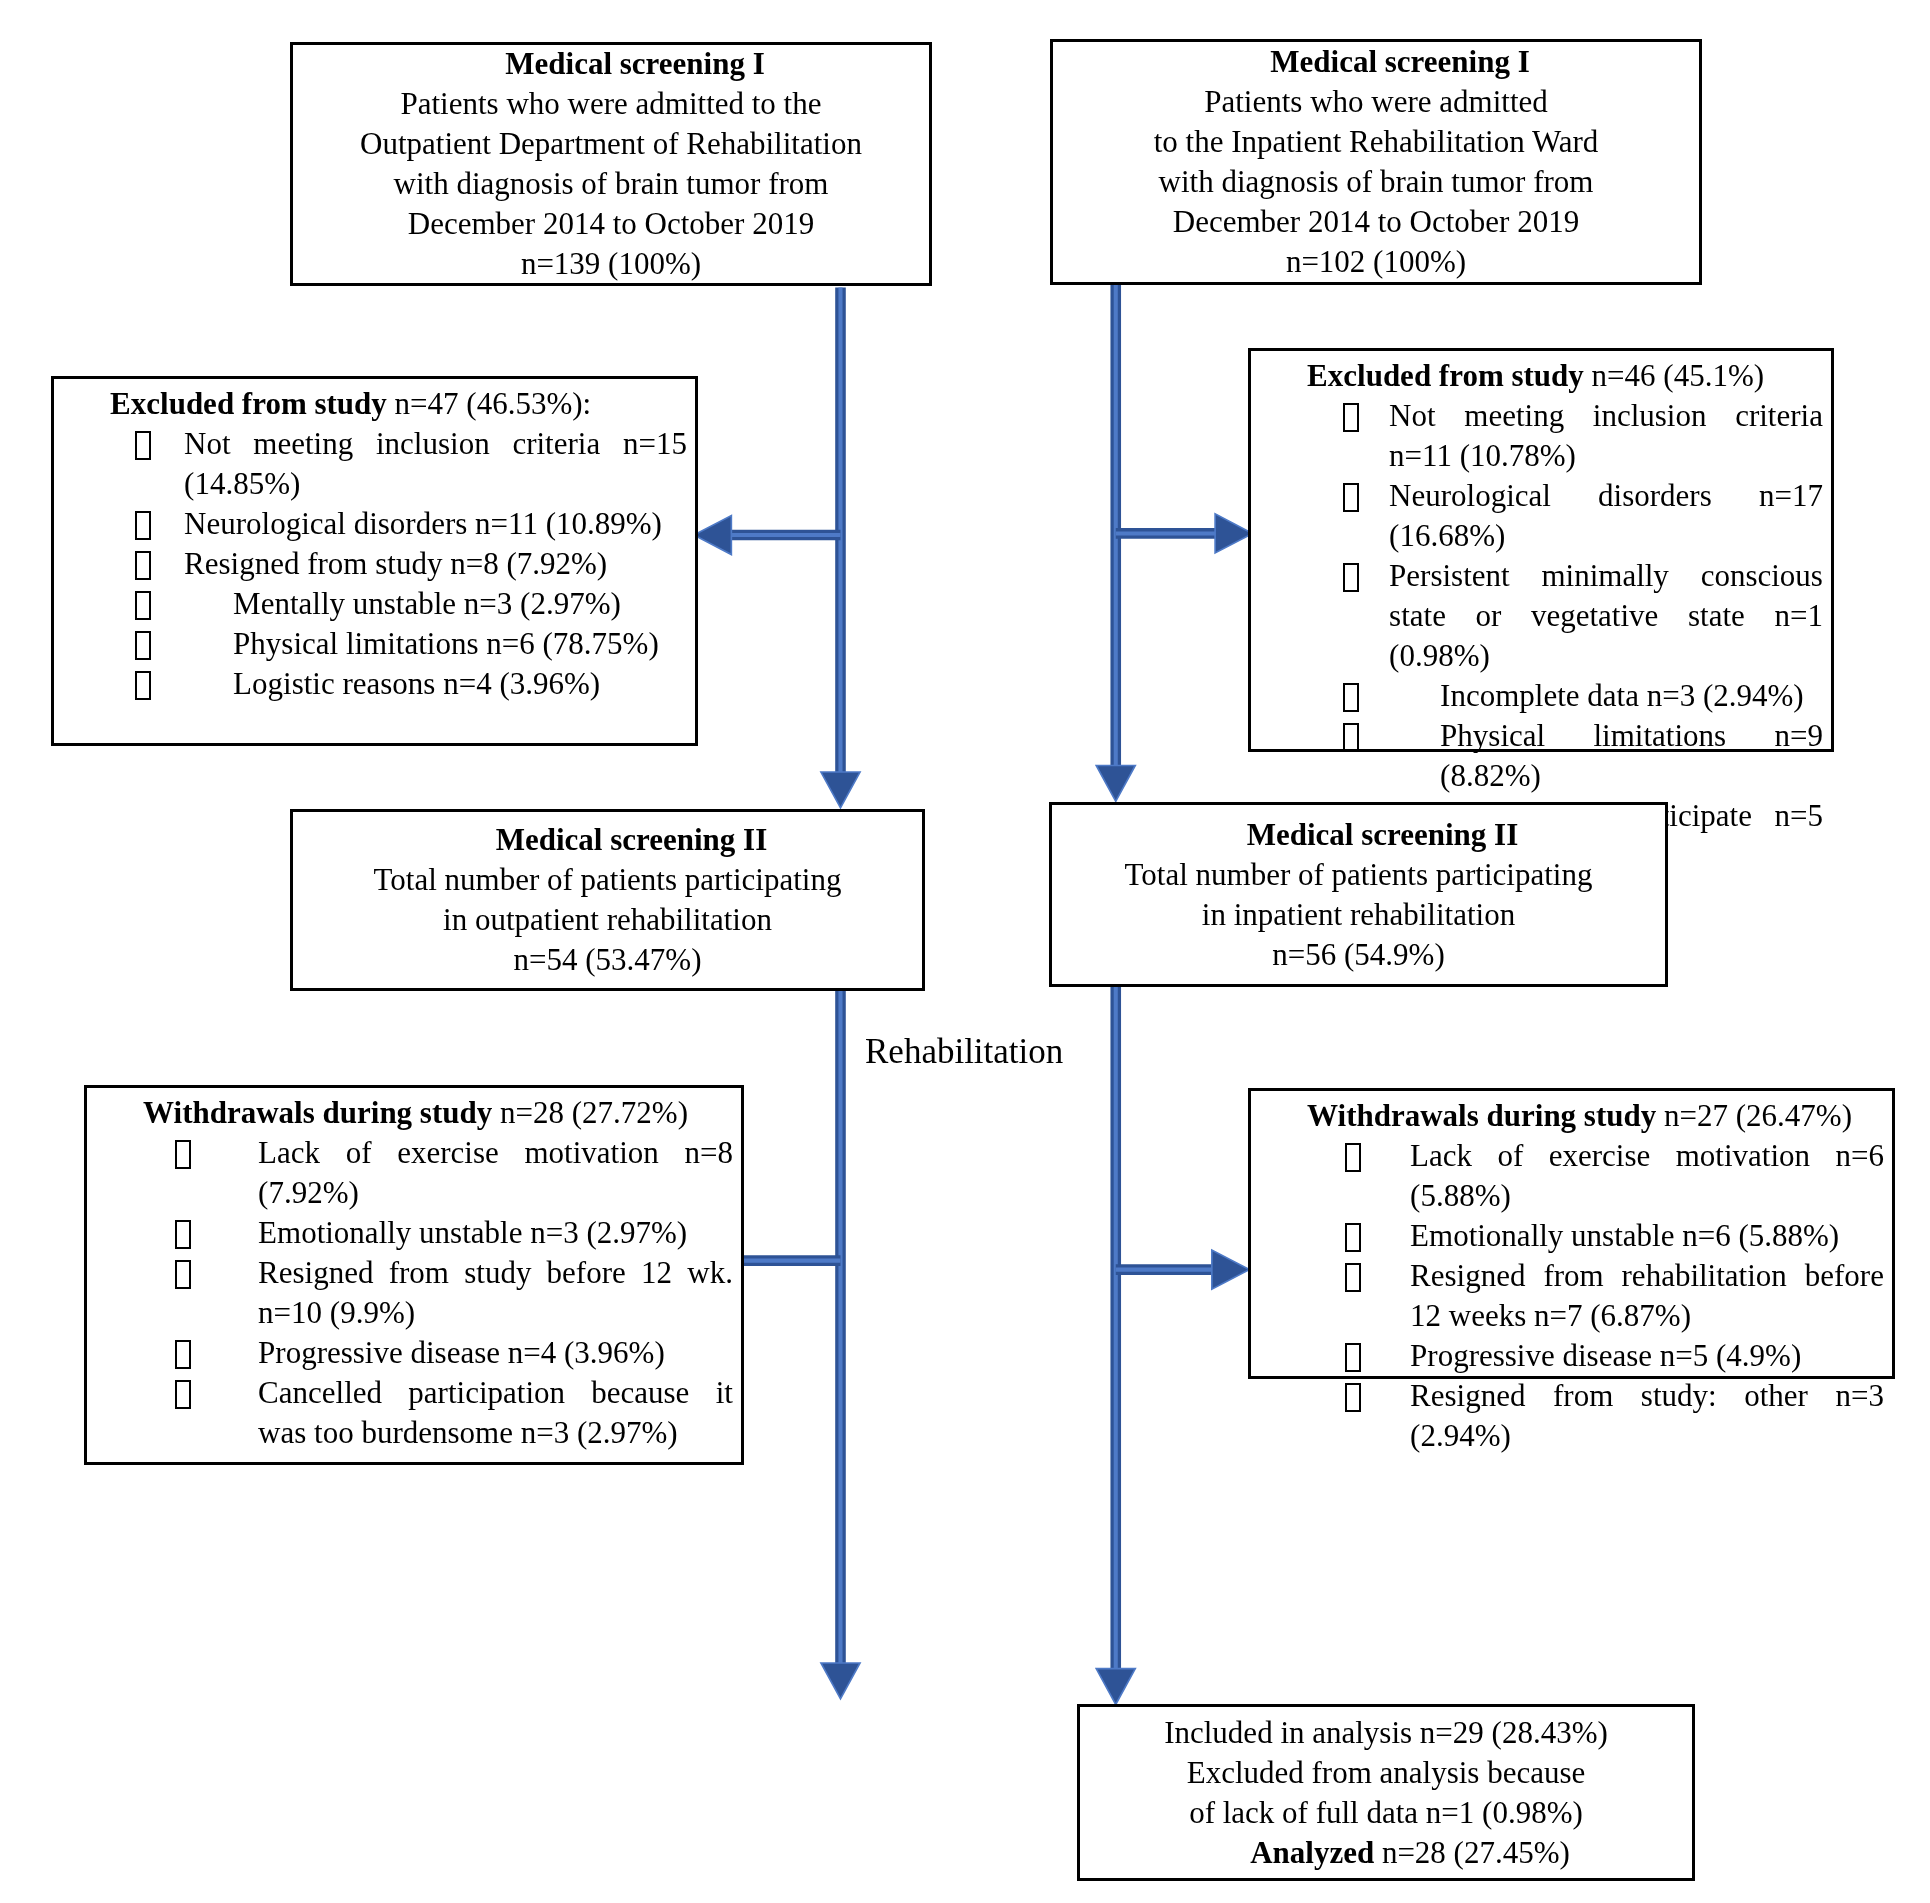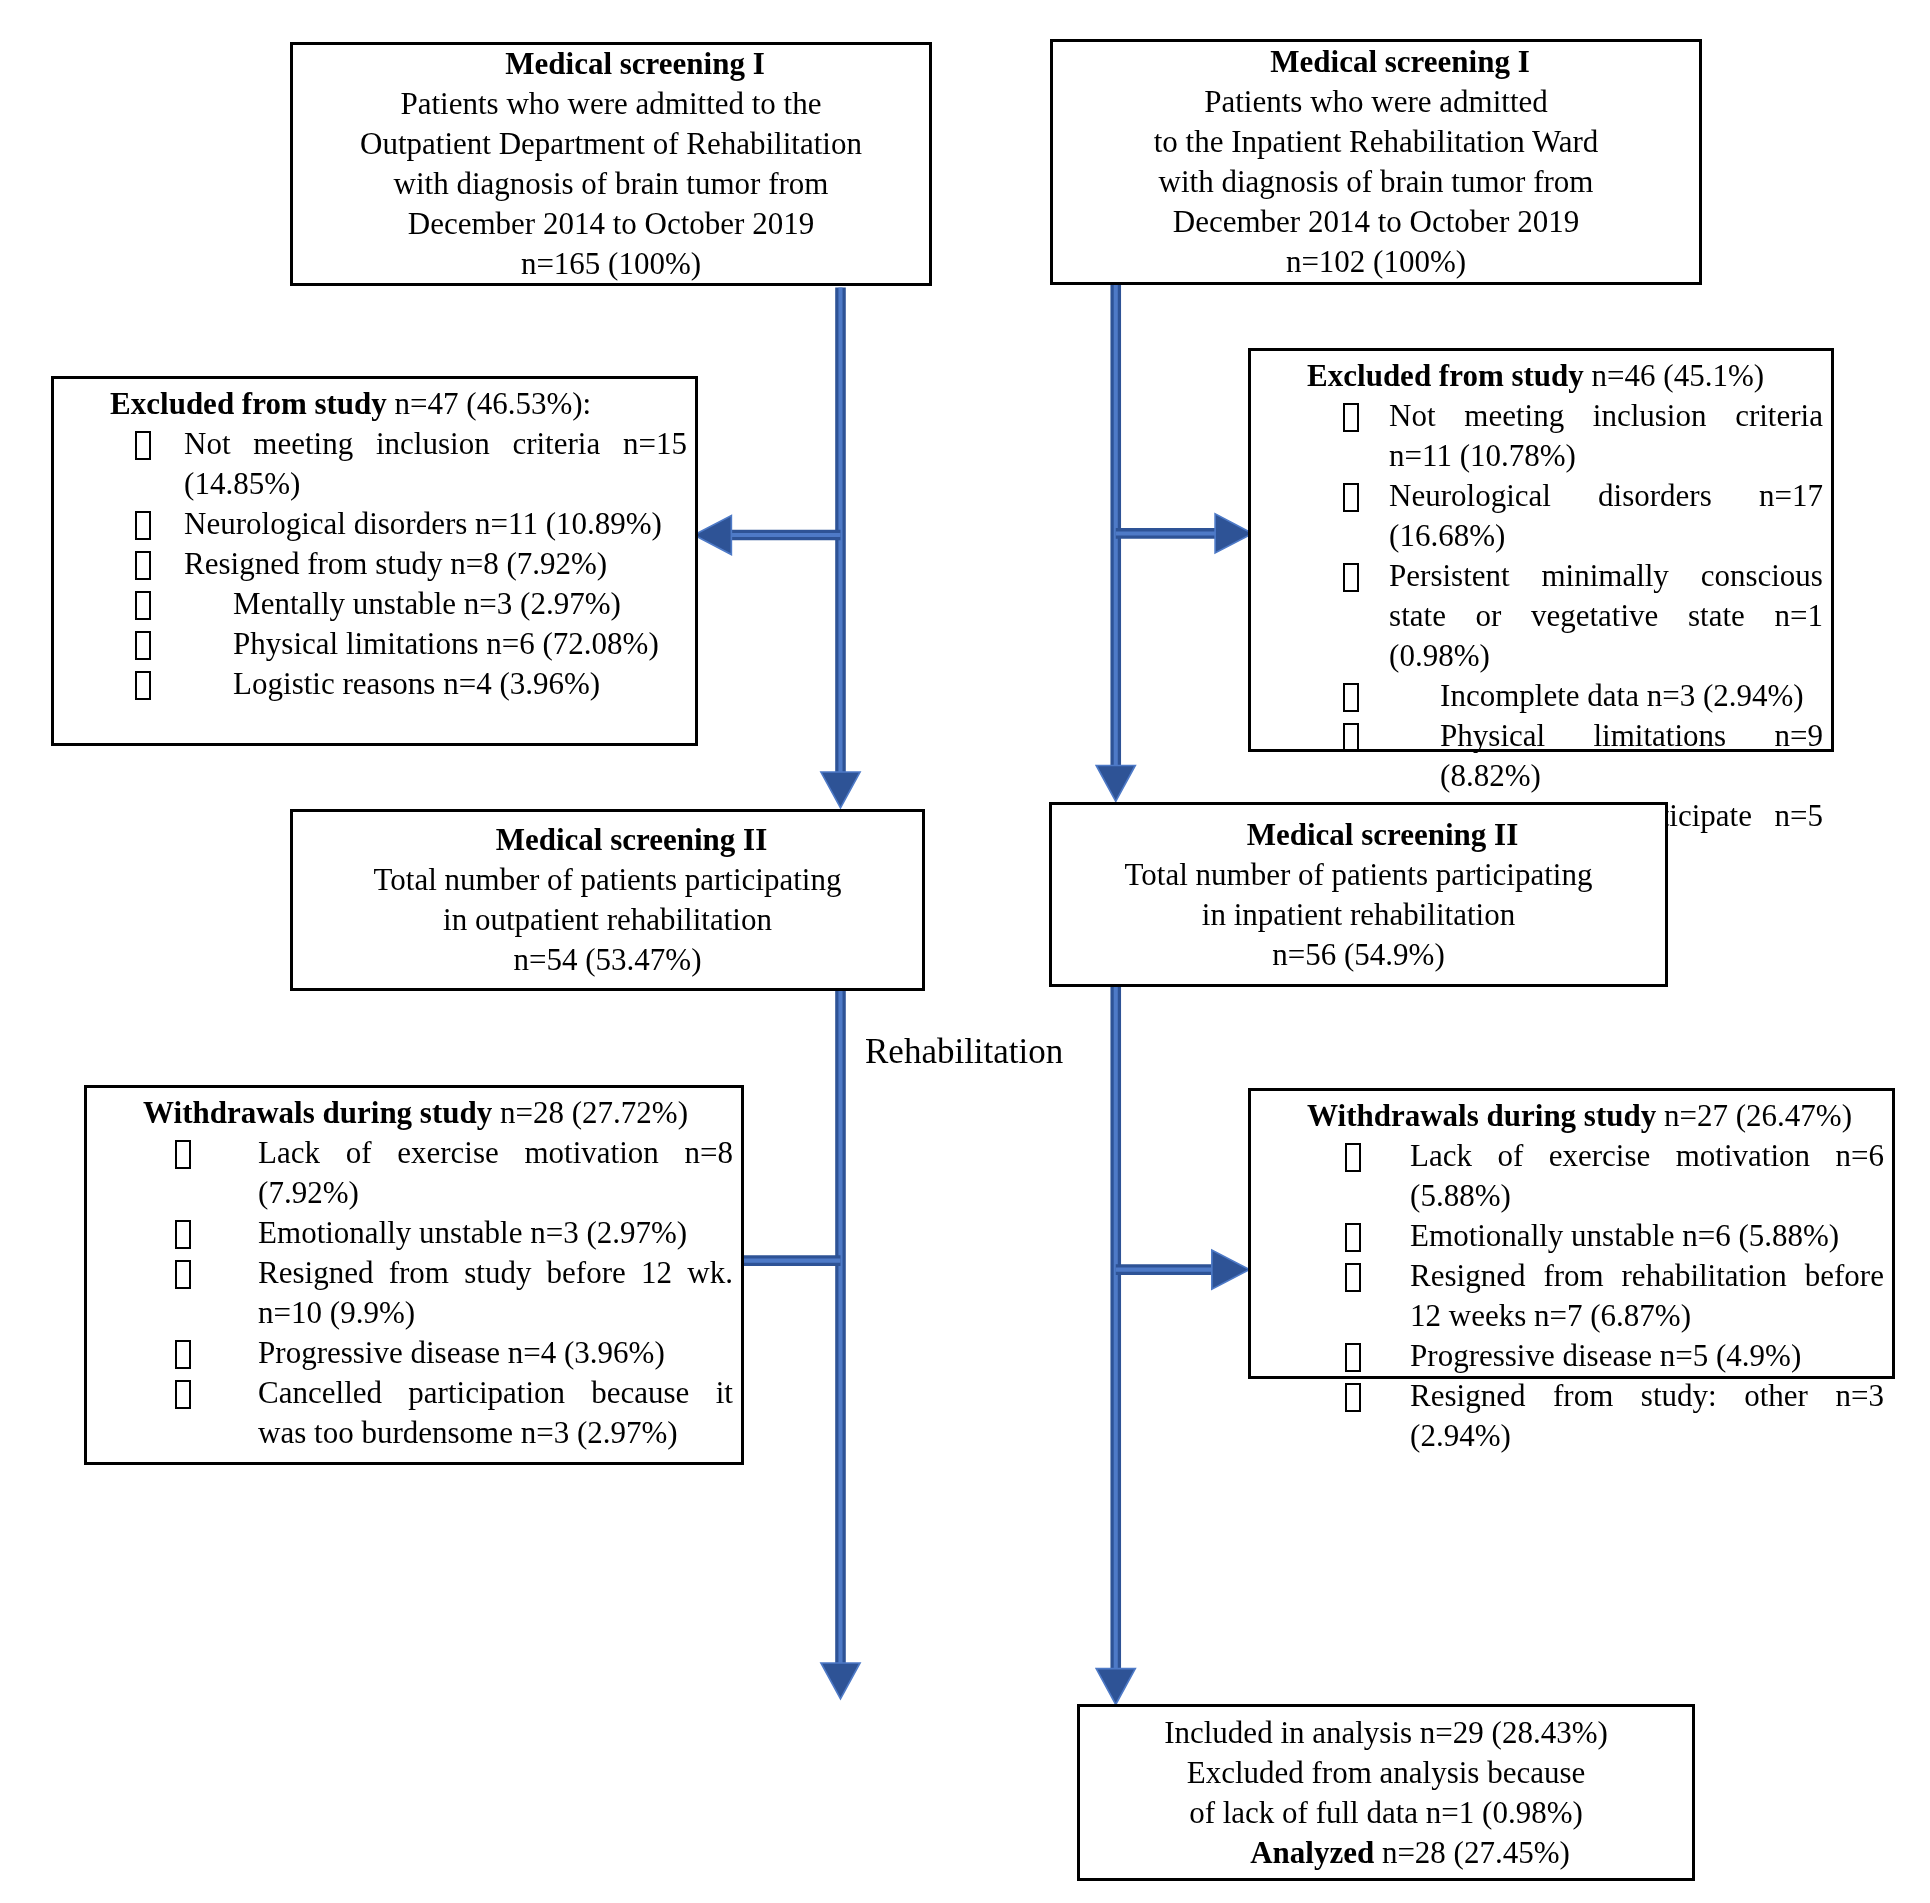--- a/index.html
+++ b/index.html
@@ -120,39 +120,39 @@
       <polygon class="head" points="1488,1535 1488,1583 1534,1559"></polygon>
     </g>
   </svg>
 
   <div class="box center" style="left:290px;top:42px;width:642px;height:244px;">
     <div class="line title">Medical screening I</div>
     <div class="line">Patients who were admitted to the</div>
     <div class="line">Outpatient Department of Rehabilitation</div>
     <div class="line">with diagnosis of brain tumor from</div>
     <div class="line">December 2014 to October 2019</div>
-    <div class="line">n=165 (100%)</div>
+    <div class="line">n=139 (100%)</div>
   </div>
 
   <div class="box center" style="left:1050px;top:39px;width:652px;height:246px;">
     <div class="line title">Medical screening I</div>
     <div class="line">Patients who were admitted</div>
     <div class="line">to the Inpatient Rehabilitation Ward</div>
     <div class="line">with diagnosis of brain tumor from</div>
     <div class="line">December 2014 to October 2019</div>
     <div class="line">n=102 (100%)</div>
   </div>
 
   <div class="box listbox exl" style="left:51px;top:376px;width:647px;height:370px;">
     <div class="ltitle"><span class="b">Excluded from study</span><span> n=47 (46.53%):</span></div>
     <div class="item l1"><span class="tofu"></span><span>Not meeting inclusion criteria n=15 (14.85%)</span></div>
     <div class="item l1"><span class="tofu"></span><span>Neurological disorders n=11 (10.89%)</span></div>
     <div class="item l1"><span class="tofu"></span><span>Resigned from study n=8 (7.92%)</span></div>
     <div class="item l2"><span class="tofu"></span><span>Mentally unstable n=3 (2.97%)</span></div>
-    <div class="item l2"><span class="tofu"></span><span>Physical limitations n=6 (72.08%)</span></div>
+    <div class="item l2"><span class="tofu"></span><span>Physical limitations n=6 (78.75%)</span></div>
     <div class="item l2"><span class="tofu"></span><span>Logistic reasons n=4 (3.96%)</span></div>
   </div>
 
   <div class="box listbox exr" style="left:1248px;top:348px;width:586px;height:404px;">
     <div class="ltitle"><span class="b">Excluded from study</span><span> n=46 (45.1%)</span></div>
     <div class="item l1"><span class="tofu"></span><span>Not meeting inclusion criteria n=11 (10.78%)</span></div>
     <div class="item l1"><span class="tofu"></span><span>Neurological disorders n=17 (16.68%)</span></div>
     <div class="item l1"><span class="tofu"></span><span>Persistent minimally conscious state or vegetative state n=1 (0.98%)</span></div>
     <div class="item l2"><span class="tofu"></span><span>Incomplete data n=3 (2.94%)</span></div>
     <div class="item l2"><span class="tofu"></span><span>Physical limitations n=9 (8.82%)</span></div>

